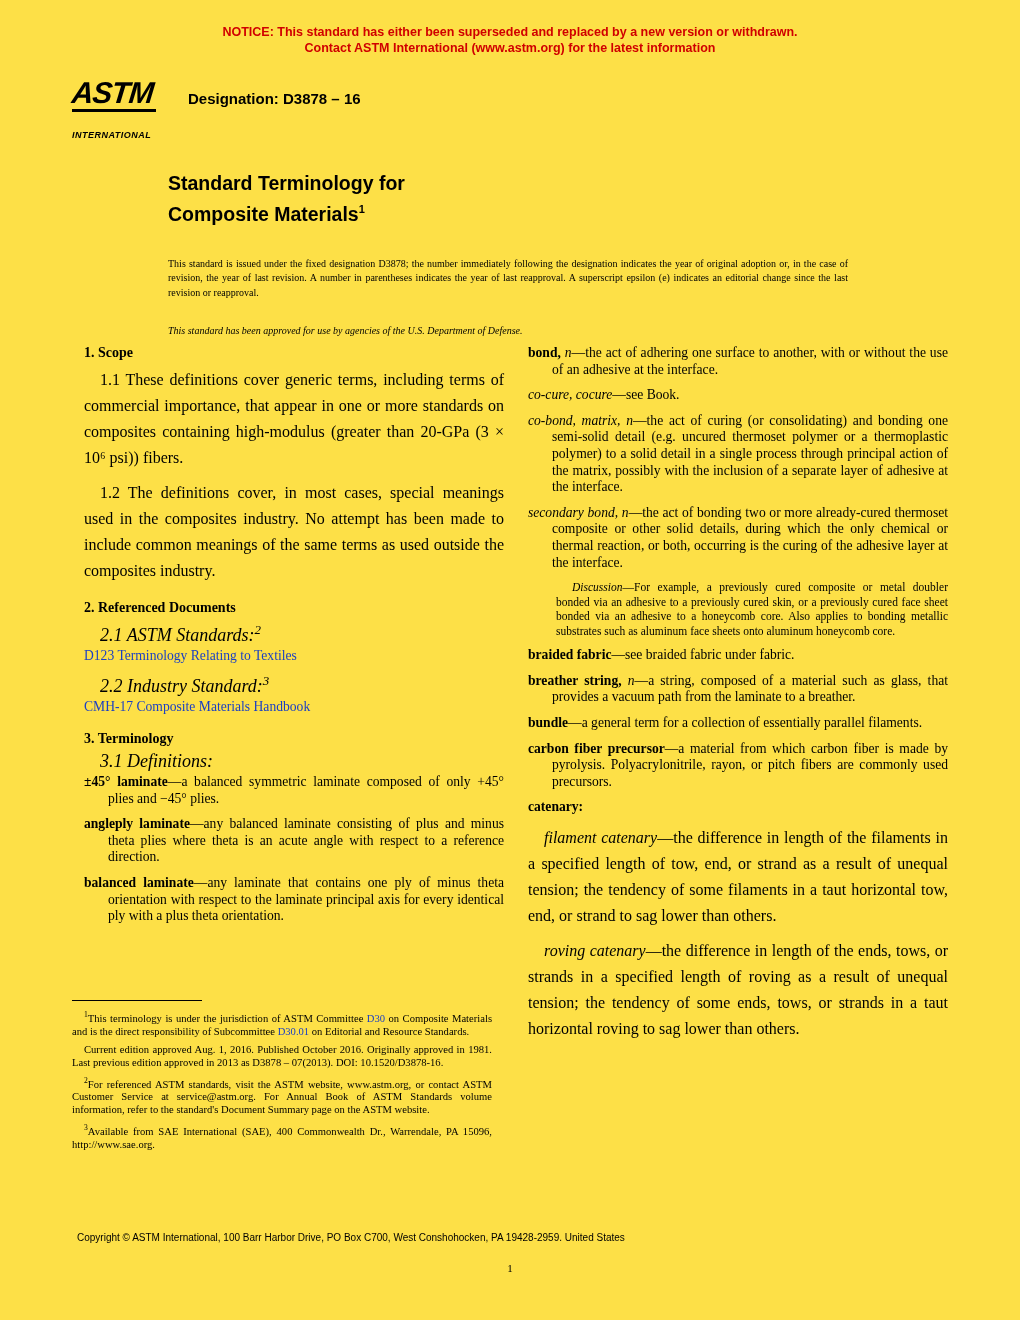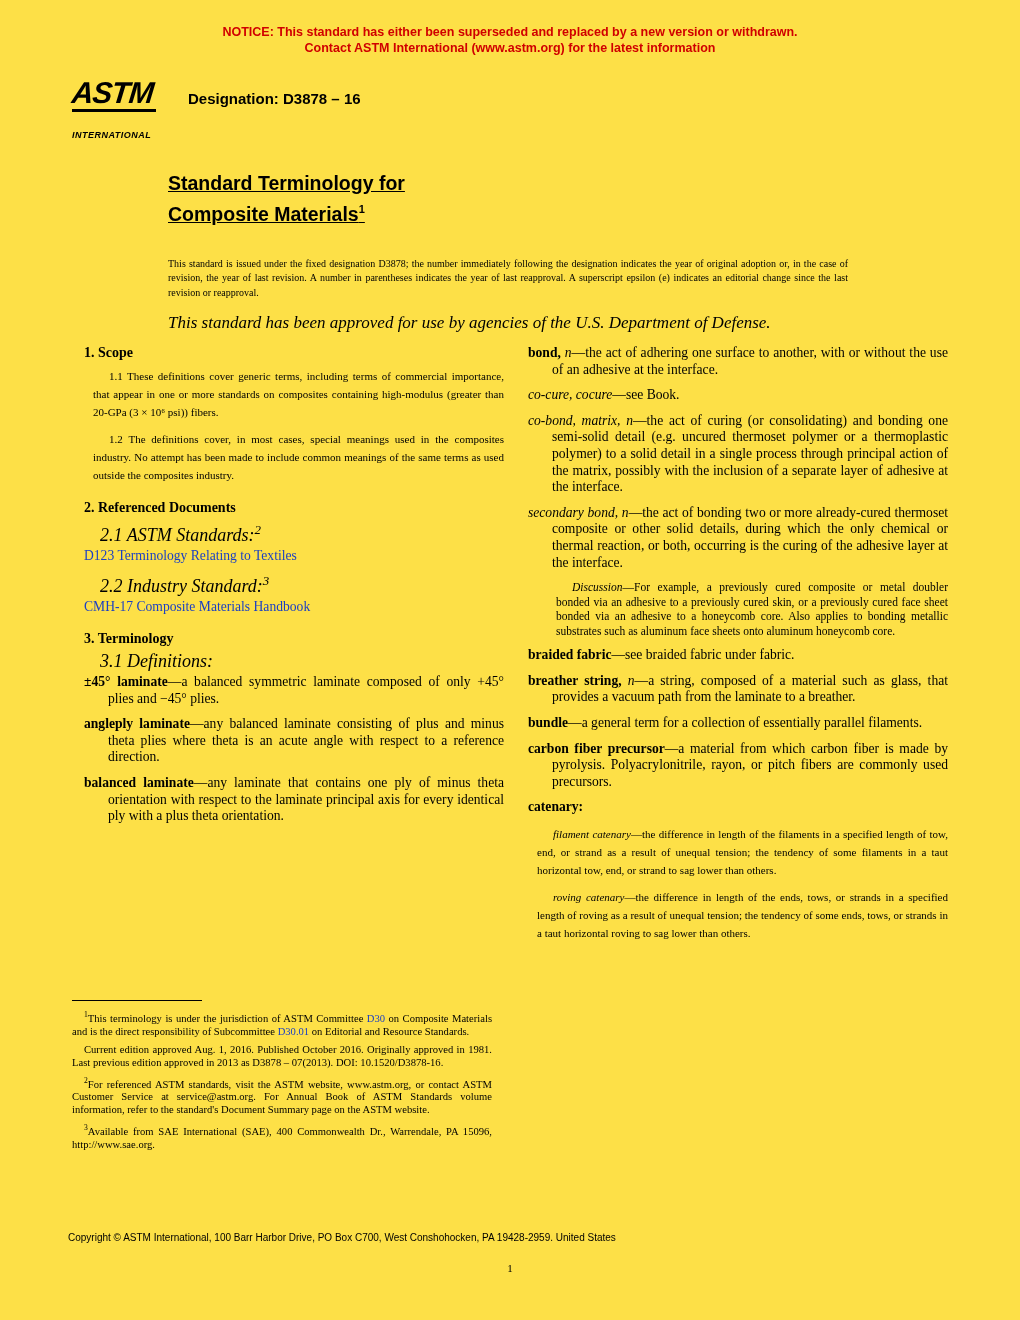--- a/index.html
+++ b/index.html
@@ -82,33 +82,32 @@
     top: 170px;
     left: 168px;
     width: 700px;
   }
   .doc-title {
     font-family: "Liberation Sans", sans-serif;
     font-weight: bold;
     font-size: 19.5px;
     line-height: 26px;
     margin: 0;
-    text-decoration: underline;
   }
   .doc-title sup { font-size: 11px; }
   .front-note {
     margin-top: 30px;
     font-size: 10px;
     line-height: 14.5px;
     text-align: justify;
     width: 680px;
   }
   .approval-note {
-    margin-top: 16px;
-    font-size: 17px;
+    margin-top: 24px;
+    font-size: 10px;
     font-style: italic;
     line-height: 14px;
   }
   .columns {
     position: absolute;
     top: 345px;
     left: 72px;
     width: 876px;
     height: 830px;
   }
@@ -120,23 +119,23 @@
   .col-left { left: 12px; }
   .col-right { left: 456px; }
   .sec-head {
     font-family: "Liberation Serif", serif;
     font-weight: bold;
     font-size: 14px;
     margin: 0 0 6px 0;
   }
   .sec-head.spaced { margin-top: 16px; }
   p.body {
-    margin: 0 0 9px 9px;
-    font-size: 11px;
-    line-height: 18px;
+    margin: 0 0 9px 0;
+    font-size: 16px;
+    line-height: 26px;
     text-align: justify;
     text-indent: 16px;
   }
   p.term {
     margin: 0 0 9px 0;
     font-size: 13.6px;
     line-height: 16.6px;
     text-align: justify;
     padding-left: 24px;
     text-indent: -24px;
@@ -179,21 +178,21 @@
     font-size: 10.6px;
     line-height: 13px;
     text-align: justify;
   }
   .footnotes p {
     margin: 0 0 5px 0;
     text-indent: 12px;
   }
   .footer {
     position: absolute;
-    left: 68px;
+    left: 77px;
     top: 1232px;
     width: 876px;
     font-family: "Liberation Sans", sans-serif;
     font-size: 10px;
     color: #000;
   }
   .pagenum {
     position: absolute;
     left: 0;
     top: 1262px;

